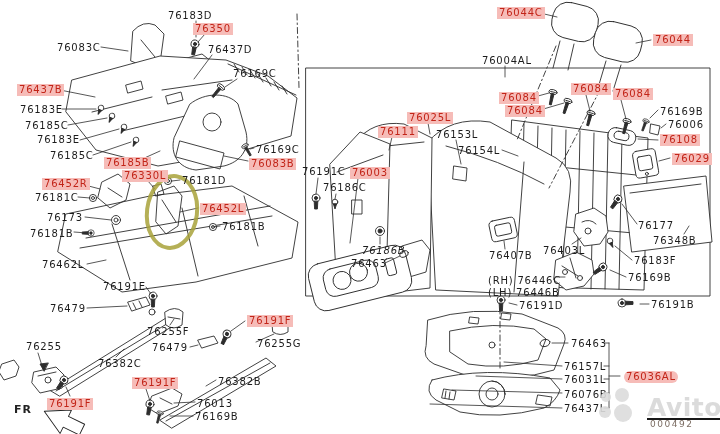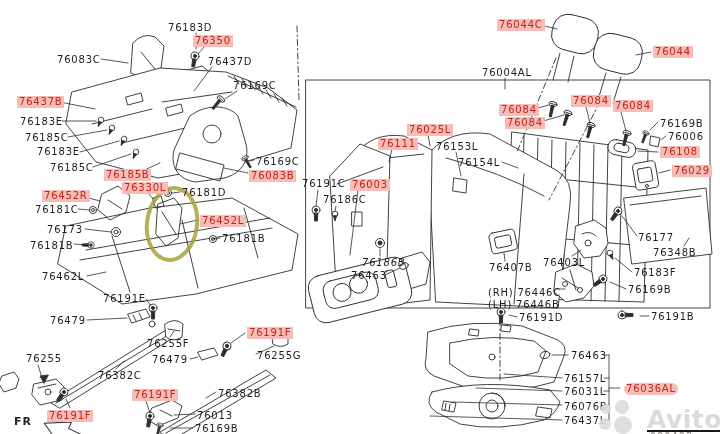--- a/index.html
+++ b/index.html
@@ -1,18 +1,18 @@
 <!DOCTYPE html>
 <html><head>
 <meta charset="utf-8">
 <style>
   html,body{margin:0;padding:0;}
   body{width:720px;height:434px;background:#ffffff;position:relative;overflow:hidden;
        font-family:"DejaVu Sans","Liberation Sans",sans-serif;}
-  .stage{position:absolute;left:0;top:12px;width:720px;height:366px;background:#fff;}
+  .stage{position:absolute;left:0;top:0;width:720px;height:366px;background:#fff;}
   svg.art{position:absolute;left:0;top:0;}
   #labels{position:absolute;left:0;top:0;width:720px;height:434px;}
   .part-label{position:absolute;font-size:10px;letter-spacing:0.8px;color:#1c1c1c;
               white-space:nowrap;line-height:12px;}
   .part-label.hl{background:#f6bcb8;color:#c22418;padding:0 2px;}
   .fr-indicator{position:absolute;left:14px;top:403px;font-size:11px;font-weight:bold;
                 color:#222;letter-spacing:1px;}
   .diagram-code{position:absolute;left:650px;top:419px;font-size:9px;color:#7d6e64;
                 letter-spacing:1.5px;}
   .watermark{position:absolute;left:594px;top:388px;display:flex;align-items:flex-end;

